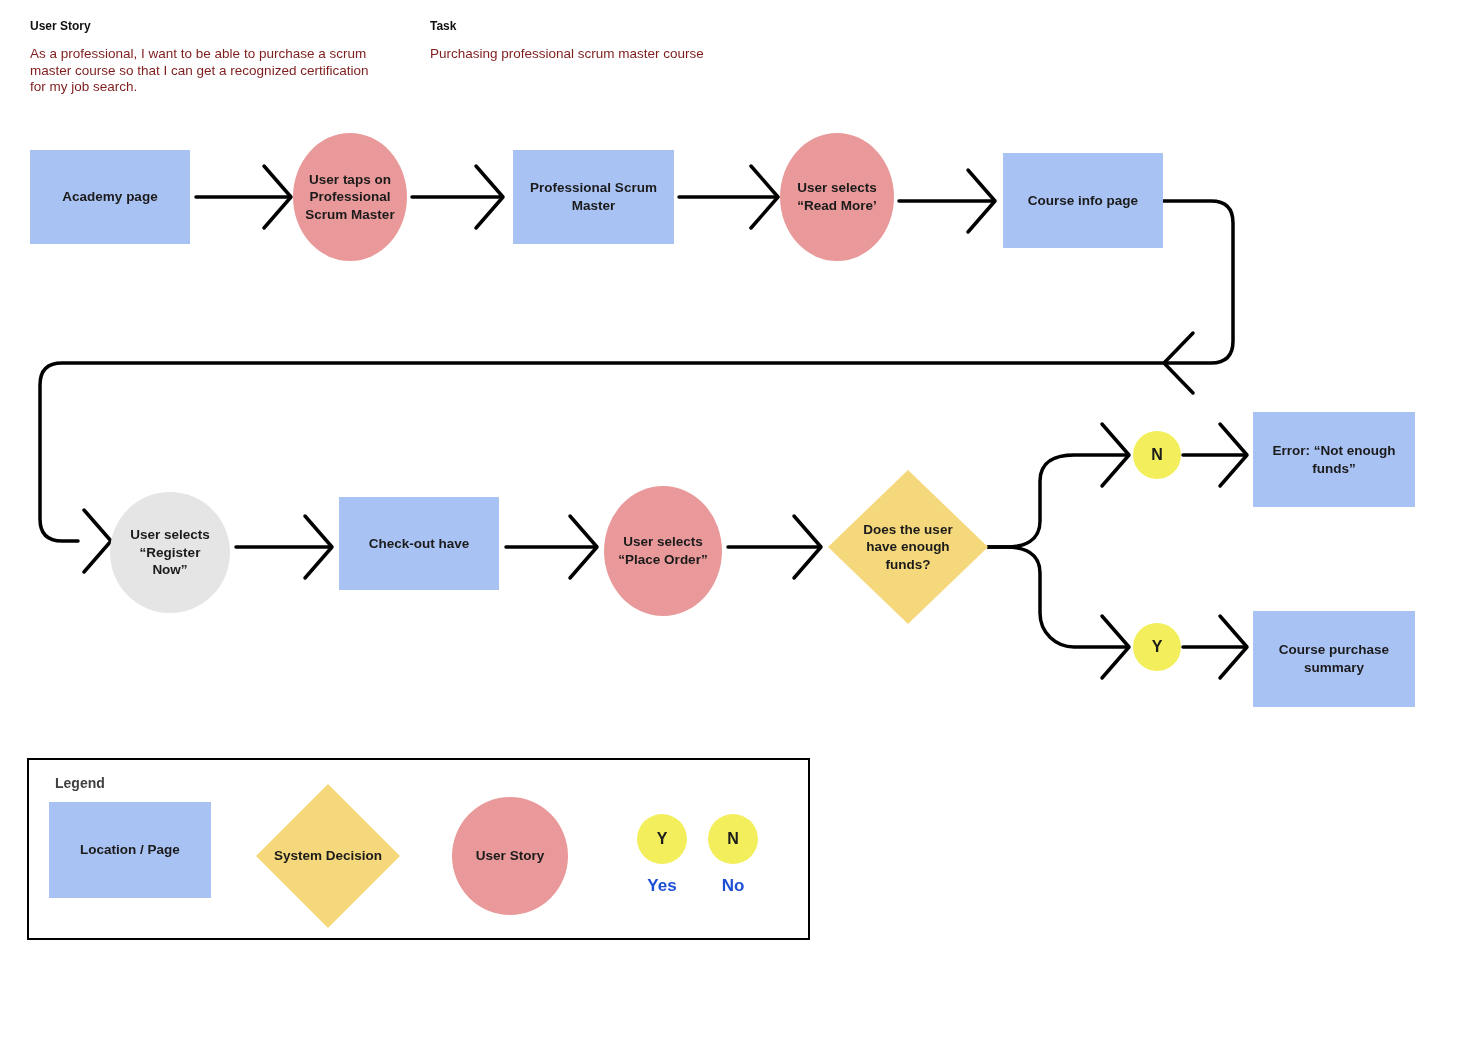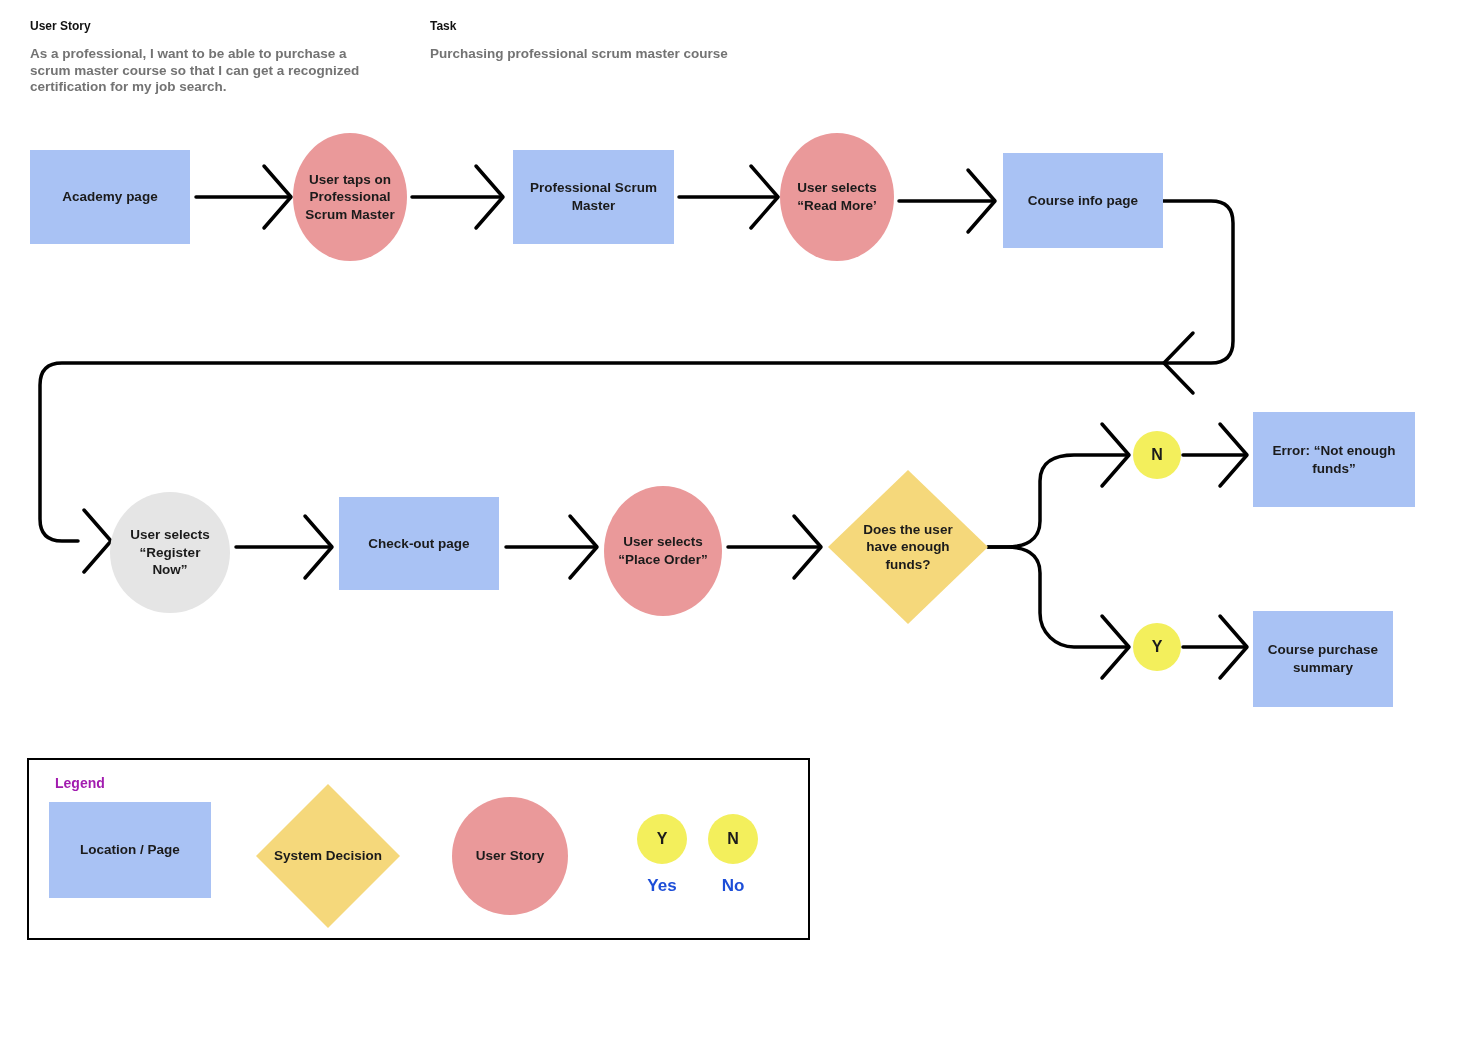--- a/index.html
+++ b/index.html
@@ -14,22 +14,22 @@
   }
   .hdr-title {
     position: absolute;
     font-size: 12px;
     font-weight: bold;
     color: #111;
   }
   .hdr-text {
     position: absolute;
     font-size: 13.5px;
-    font-weight: bold;
-    color: #737373;
+    font-weight: normal;
+    color: #7f1d1d;
     line-height: 1.24;
   }
   svg.wires { position: absolute; left: 0; top: 0; }
   svg.wires path {
     fill: none;
     stroke: #000;
     stroke-width: 3.5;
     stroke-linejoin: round;
     stroke-linecap: round;
   }
@@ -52,21 +52,21 @@
     position: absolute;
     left: 27px; top: 758px;
     width: 783px; height: 182px;
     border: 2.5px solid #000;
     background: #fff;
     box-sizing: border-box;
   }
   .legend-title {
     position: absolute;
     left: 55px; top: 775px;
-    font-size: 14px; font-weight: bold; color: #a21caf;
+    font-size: 14px; font-weight: bold; color: #404040;
   }
   .legend-sub {
     position: absolute;
     font-size: 17px; font-weight: bold; color: #1d4ed8;
     text-align: center;
   }
 </style>
 </head>
 <body>
 
@@ -142,38 +142,38 @@
     <span class="lbl">Course info page</span>
   </div>
   <div class="node circle" style="left: 780px; top: 133px; width: 114px; height: 128px; background-color: rgb(234, 153, 154);">
     <span class="lbl" style="max-width:100px;">User selects “Read More’</span>
   </div>
 
   <div class="node circle" style="left: 110px; top: 492px; width: 120px; height: 121px; background-color: #e5e5e5;">
     <span class="lbl" style="max-width:88px;">User selects “Register Now”</span>
   </div>
   <div class="node rect" style="left: 339px; top: 497px; width: 160px; height: 93px; background-color: rgb(169, 194, 244);">
-    <span class="lbl">Check-out page</span>
+    <span class="lbl">Check-out have</span>
   </div>
   <div class="node circle" style="left: 604px; top: 486px; width: 118px; height: 130px; background-color: rgb(234, 153, 154);">
     <span class="lbl" style="max-width:100px;">User selects “Place Order”</span>
   </div>
   <div class="node diamond" style="left: 828px; top: 470px; width: 160px; height: 154px; background-color: rgb(245, 216, 123);">
     <span class="lbl" style="max-width:100px;">Does the user have enough funds?</span>
   </div>
   <div class="node yn" style="left: 1133px; top: 431px; width: 48px; height: 48px; background-color: rgb(243, 239, 92);">
     <span class="lbl">N</span>
   </div>
   <div class="node yn" style="left: 1133px; top: 623px; width: 48px; height: 48px; background-color: rgb(243, 239, 92);">
     <span class="lbl">Y</span>
   </div>
   <div class="node rect" style="left: 1253px; top: 412px; width: 162px; height: 95px; background-color: rgb(169, 194, 244);">
     <span class="lbl" style="max-width:140px;">Error: “Not enough funds”</span>
   </div>
-  <div class="node rect" style="left: 1253px; top: 611px; width: 140px; height: 96px; background-color: rgb(169, 194, 244);">
+  <div class="node rect" style="left: 1253px; top: 611px; width: 162px; height: 96px; background-color: rgb(169, 194, 244);">
     <span class="lbl" style="max-width:130px;">Course purchase summary</span>
   </div>
 
   <div id="legend-box"></div>
   <div class="legend-title">Legend</div>
   <div class="node rect" style="left: 49px; top: 802px; width: 162px; height: 96px; background-color: rgb(169, 194, 244);">
     <span class="lbl">Location / Page</span>
   </div>
   <div class="node diamond" style="left: 256px; top: 784px; width: 144px; height: 144px; background-color: rgb(245, 216, 123);">
     <span class="lbl">System Decision</span>

